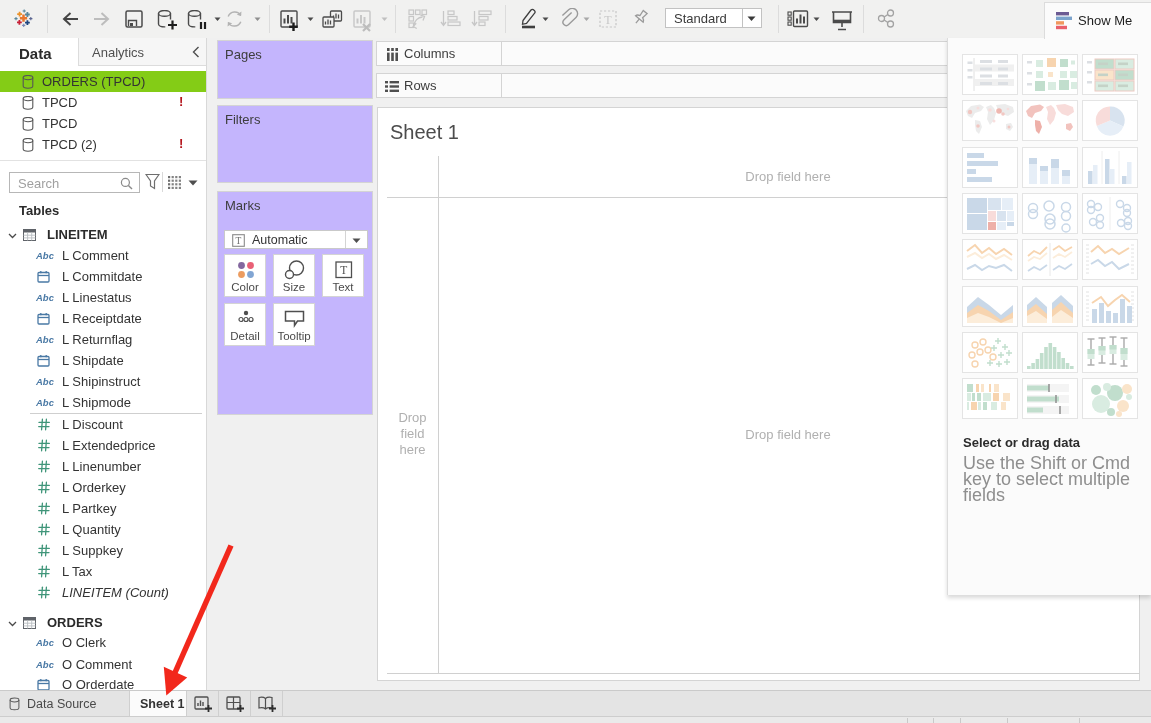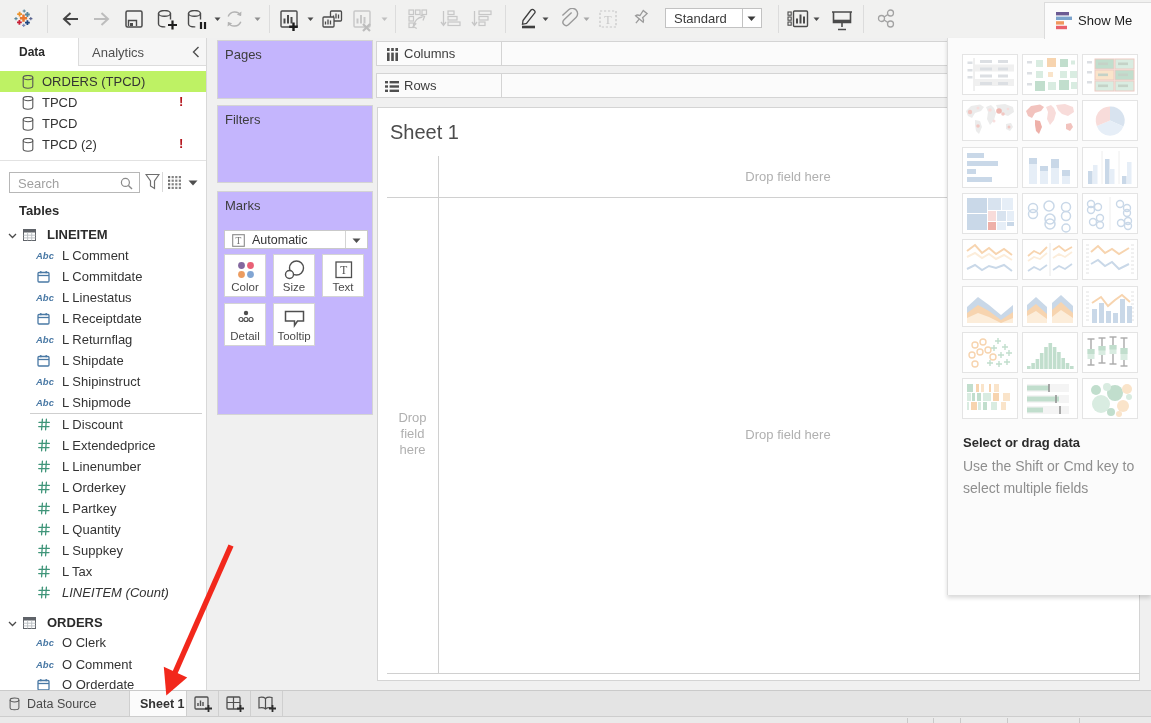--- a/index.html
+++ b/index.html
@@ -8,21 +8,21 @@
 
 
 #toolbar { position:absolute; left:0; top:0; width:1151px; height:38px; background:#f1f1f0; }
 .tb-sep { position:absolute; top:5px; width:1px; height:28px; background:#dcdcdc; }
 .tbi { position:absolute; }
 
 
 #sidebar { position:absolute; left:0; top:38px; width:207px; height:652px; background:#fff; border-right:1px solid #d8d8d8; }
 #datatabs { position:absolute; left:0; top:0; width:206px; height:28px; }
 #tab-analytics { position:absolute; left:78px; top:0; width:128px; height:28px; background:#f6f6f6; border-left:1px solid #dcdcdc; border-bottom:1px solid #dcdcdc; }
-#datatabs .data-label { position:absolute; left:19px; top:7px; font-size:12px; font-weight:bold; color:#2b2b2b; }
+#datatabs .data-label { position:absolute; left:19px; top:7px; font-size:15px; font-weight:bold; color:#2b2b2b; }
 #datatabs .ana-label { position:absolute; left:92px; top:7px; font-size:13px; color:#4f4f4f; }
 .src-row { position:absolute; left:0; width:206px; height:21px; font-size:13px; color:#333; }
 .src-row .nm { position:absolute; left:42px; top:3px; }
 .src-row .warn { position:absolute; left:179px; top:2px; color:#b4151d; font-weight:bold; font-size:13px; }
 #src-sep { position:absolute; left:0; top:122px; width:206px; height:1px; background:#e2e2e2; }
 #searchbox { position:absolute; left:9px; top:134px; width:131px; height:21px; border:1px solid #b7b7b7; background:#fff; }
 #searchbox .ph { position:absolute; left:8px; top:3px; font-size:13px; color:#a0a0a0; }
 #tables-h { position:absolute; left:19px; top:165px; font-size:13px; font-weight:bold; color:#2b2b2b; }
 .fld { position:absolute; left:0; width:206px; height:21px; }
 .fld .nm { position:absolute; left:62px; top:3px; font-size:13px; color:#333; white-space:nowrap; }
@@ -60,21 +60,21 @@
 #drop-top { left:300px; top:61px; width:220px; text-align:center; }
 #drop-left { left:9px; top:302px; width:51px; text-align:center; line-height:16px; }
 #drop-mid { left:300px; top:319px; width:220px; text-align:center; }
 
 
 #showme-head { position:absolute; left:1044px; top:2px; width:107px; height:37px; background:#fbfbfb; border:1px solid #dcdcdc; border-right:none; border-bottom:none; }
 #showme-head .t { position:absolute; left:33px; top:10px; font-size:13px; color:#1e1e1e; }
 #showme { position:absolute; left:947px; top:38px; width:204px; height:557px; background:#fbfbfb; border-left:1px solid #dcdcdc; box-shadow:0 3px 4px rgba(0,0,0,0.15); }
 .thumb { position:absolute; width:56px; height:41px; background:#fff; border:1px solid #e4e4e4; }
 #sm-txt1 { position:absolute; left:15px; top:397px; font-size:13px; font-weight:bold; color:#2b2b2b; }
-#sm-txt2 { position:absolute; left:15px; top:417px; width:175px; font-size:14px; color:#8e8e8e; line-height:22px; }
+#sm-txt2 { position:absolute; left:15px; top:417px; width:175px; font-size:18px; color:#8e8e8e; line-height:16px; }
 
 
 #tabbar { position:absolute; left:0; top:690px; width:1151px; height:26px; background:#e4e4e4; border-top:1px solid #cacaca; }
 .btab { position:absolute; top:0; height:28px; border-right:1px solid #cfcfcf; }
 #tab-ds { left:0; width:130px; }
 #tab-ds .t { position:absolute; left:27px; top:6px; font-size:12.5px; color:#4a4a4a; }
 #tab-s1 { left:130px; width:57px; background:#fbfbfb; }
 #tab-s1 .t { position:absolute; left:10px; top:6px; font-size:12.5px; font-weight:bold; color:#333; }
 .itab { position:absolute; top:0; width:32px; height:26px; border-right:1px solid #cfcfcf; }
 #statusbar { position:absolute; left:0; top:716px; width:1151px; height:7px; background:#eaeaea; border-top:1px solid #cdcdcd; }
@@ -238,21 +238,21 @@
 
 <div id="sidebar">
   <div id="datatabs">
     <div id="tab-analytics"></div>
     <span class="data-label">Data</span>
     <span class="ana-label">Analytics</span>
     <svg style="position:absolute;left:192px;top:8px;" width="8" height="12" viewBox="0 0 8 12">
           <path d="M6.5,1 L1.5,6 L6.5,11" fill="none" stroke="#4f4f4f" stroke-width="1.4"></path>
         </svg>
   </div>
-  <div class="src-row" style="top:33px; background:#bef264;">
+  <div class="src-row" style="top:33px; background:#84cc16;">
         <svg style="position:absolute;left:22px;top:4px;" width="12" height="14" viewBox="0 0 12 14">
           <ellipse cx="6" cy="2.6" rx="4.8" ry="2.1" fill="none" stroke="#565656" stroke-width="1.1"></ellipse>
           <path d="M1.2,2.6 V11 c0,1.2 2.1,2.2 4.8,2.2 s4.8,-1 4.8,-2.2 V2.6" fill="none" stroke="#565656" stroke-width="1.1"></path>
         </svg>
         <span class="nm">ORDERS (TPCD)</span>
       </div>
   <div class="src-row" style="top:54px;">
         <svg style="position:absolute;left:22px;top:4px;" width="12" height="14" viewBox="0 0 12 14">
           <ellipse cx="6" cy="2.6" rx="4.8" ry="2.1" fill="none" stroke="#565656" stroke-width="1.1"></ellipse>
           <path d="M1.2,2.6 V11 c0,1.2 2.1,2.2 4.8,2.2 s4.8,-1 4.8,-2.2 V2.6" fill="none" stroke="#565656" stroke-width="1.1"></path>

